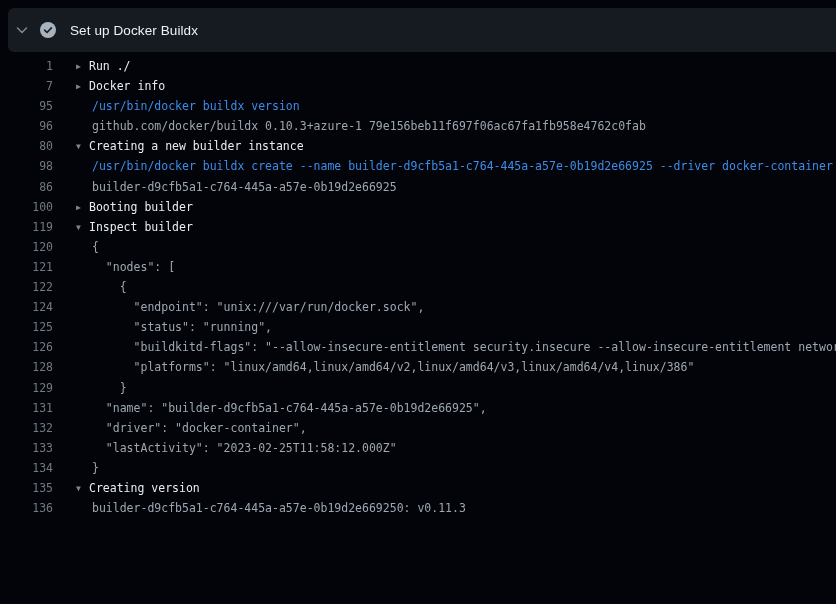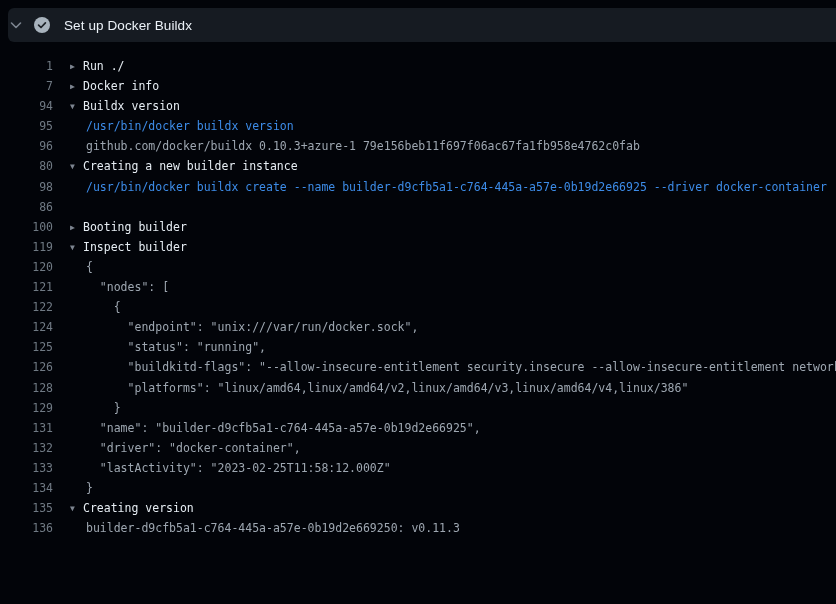--- a/index.html
+++ b/index.html
@@ -5,24 +5,25 @@
   * { margin:0; padding:0; box-sizing:border-box; }
   html,body { width:836px; height:604px; overflow:hidden; }
   body {
     background:#020409;
     font-family:"Liberation Sans","DejaVu Sans",sans-serif;
     position:relative;
   }
 
   
   .step-header {
-    position:absolute; left:8px; top:8px; right:0; height:34px;
+    position:absolute; left:8px; top:8px; right:0; height:44px;
     background:#161b22;
     border-radius:6px 0 0 6px;
     display:flex; align-items:center;
+    padding-left:6px;
     cursor:pointer;
   }
   .chev-box { width:16px; height:16px; display:flex; align-items:center; justify-content:center; }
   .status-box { width:16px; height:16px; margin-left:10px; display:flex; align-items:center; justify-content:center; }
   .step-title {
     margin-left:14px;
     color:#ecf2f8;
     font-size:13.5px;
     letter-spacing:.1px;
     white-space:nowrap;
@@ -42,21 +43,21 @@
     white-space:pre;
   }
   .log-line .num {
     width:53px;
     flex:0 0 53px;
     text-align:right;
     color:#707a84;
     cursor:pointer;
   }
   .log-line .body {
-    margin-left:17px;
+    margin-left:23px;
     white-space:pre;
     overflow:hidden;
   }
   .tri {
     display:inline-block;
     width:13px;
     font-size:8px;
     color:#7d8590;
     vertical-align:1px;
   }
@@ -78,26 +79,25 @@
       <circle cx="8" cy="8" r="8" fill="#a8b3bd"></circle>
       <path d="M4.6 8.2 L7 10.5 L11.4 5.9" stroke="#1c2127" stroke-width="1.7" fill="none" stroke-linecap="round" stroke-linejoin="round"></path>
     </svg>
   </span>
   <span class="step-title">Set up Docker Buildx</span>
 </div>
 
 <div class="log">
     <div class="log-line"><span class="num">1</span><span class="body t-group"><span class="tri">▶</span><span>Run ./</span></span></div>
     <div class="log-line"><span class="num">7</span><span class="body t-group"><span class="tri">▶</span><span>Docker info</span></span></div>
-    <div class="log-line"><span class="num">94</span><span class="body t-group"><span class="tri">▼</span><span>Buildx version</span></span></div>
     <div class="log-line"><span class="num">95</span><span class="body t-command">/usr/bin/docker buildx version</span></div>
     <div class="log-line"><span class="num">96</span><span class="body t-output">github.com/docker/buildx 0.10.3+azure-1 79e156beb11f697f06ac67fa1fb958e4762c0fab</span></div>
     <div class="log-line"><span class="num">80</span><span class="body t-group"><span class="tri">▼</span><span>Creating a new builder instance</span></span></div>
     <div class="log-line"><span class="num">98</span><span class="body t-command">/usr/bin/docker buildx create --name builder-d9cfb5a1-c764-445a-a57e-0b19d2e66925 --driver docker-container</span></div>
-    <div class="log-line"><span class="num">86</span></div>
+    <div class="log-line"><span class="num">86</span><span class="body t-output">builder-d9cfb5a1-c764-445a-a57e-0b19d2e66925</span></div>
     <div class="log-line"><span class="num">100</span><span class="body t-group"><span class="tri">▶</span><span>Booting builder</span></span></div>
     <div class="log-line"><span class="num">119</span><span class="body t-group"><span class="tri">▼</span><span>Inspect builder</span></span></div>
     <div class="log-line"><span class="num">120</span><span class="body t-output">{</span></div>
     <div class="log-line"><span class="num">121</span><span class="body t-output">  "nodes": [</span></div>
     <div class="log-line"><span class="num">122</span><span class="body t-output">    {</span></div>
     <div class="log-line"><span class="num">124</span><span class="body t-output">      "endpoint": "unix:///var/run/docker.sock",</span></div>
     <div class="log-line"><span class="num">125</span><span class="body t-output">      "status": "running",</span></div>
     <div class="log-line"><span class="num">126</span><span class="body t-output">      "buildkitd-flags": "--allow-insecure-entitlement security.insecure --allow-insecure-entitlement network.host",</span></div>
     <div class="log-line"><span class="num">128</span><span class="body t-output">      "platforms": "linux/amd64,linux/amd64/v2,linux/amd64/v3,linux/amd64/v4,linux/386"</span></div>
     <div class="log-line"><span class="num">129</span><span class="body t-output">    }</span></div>

